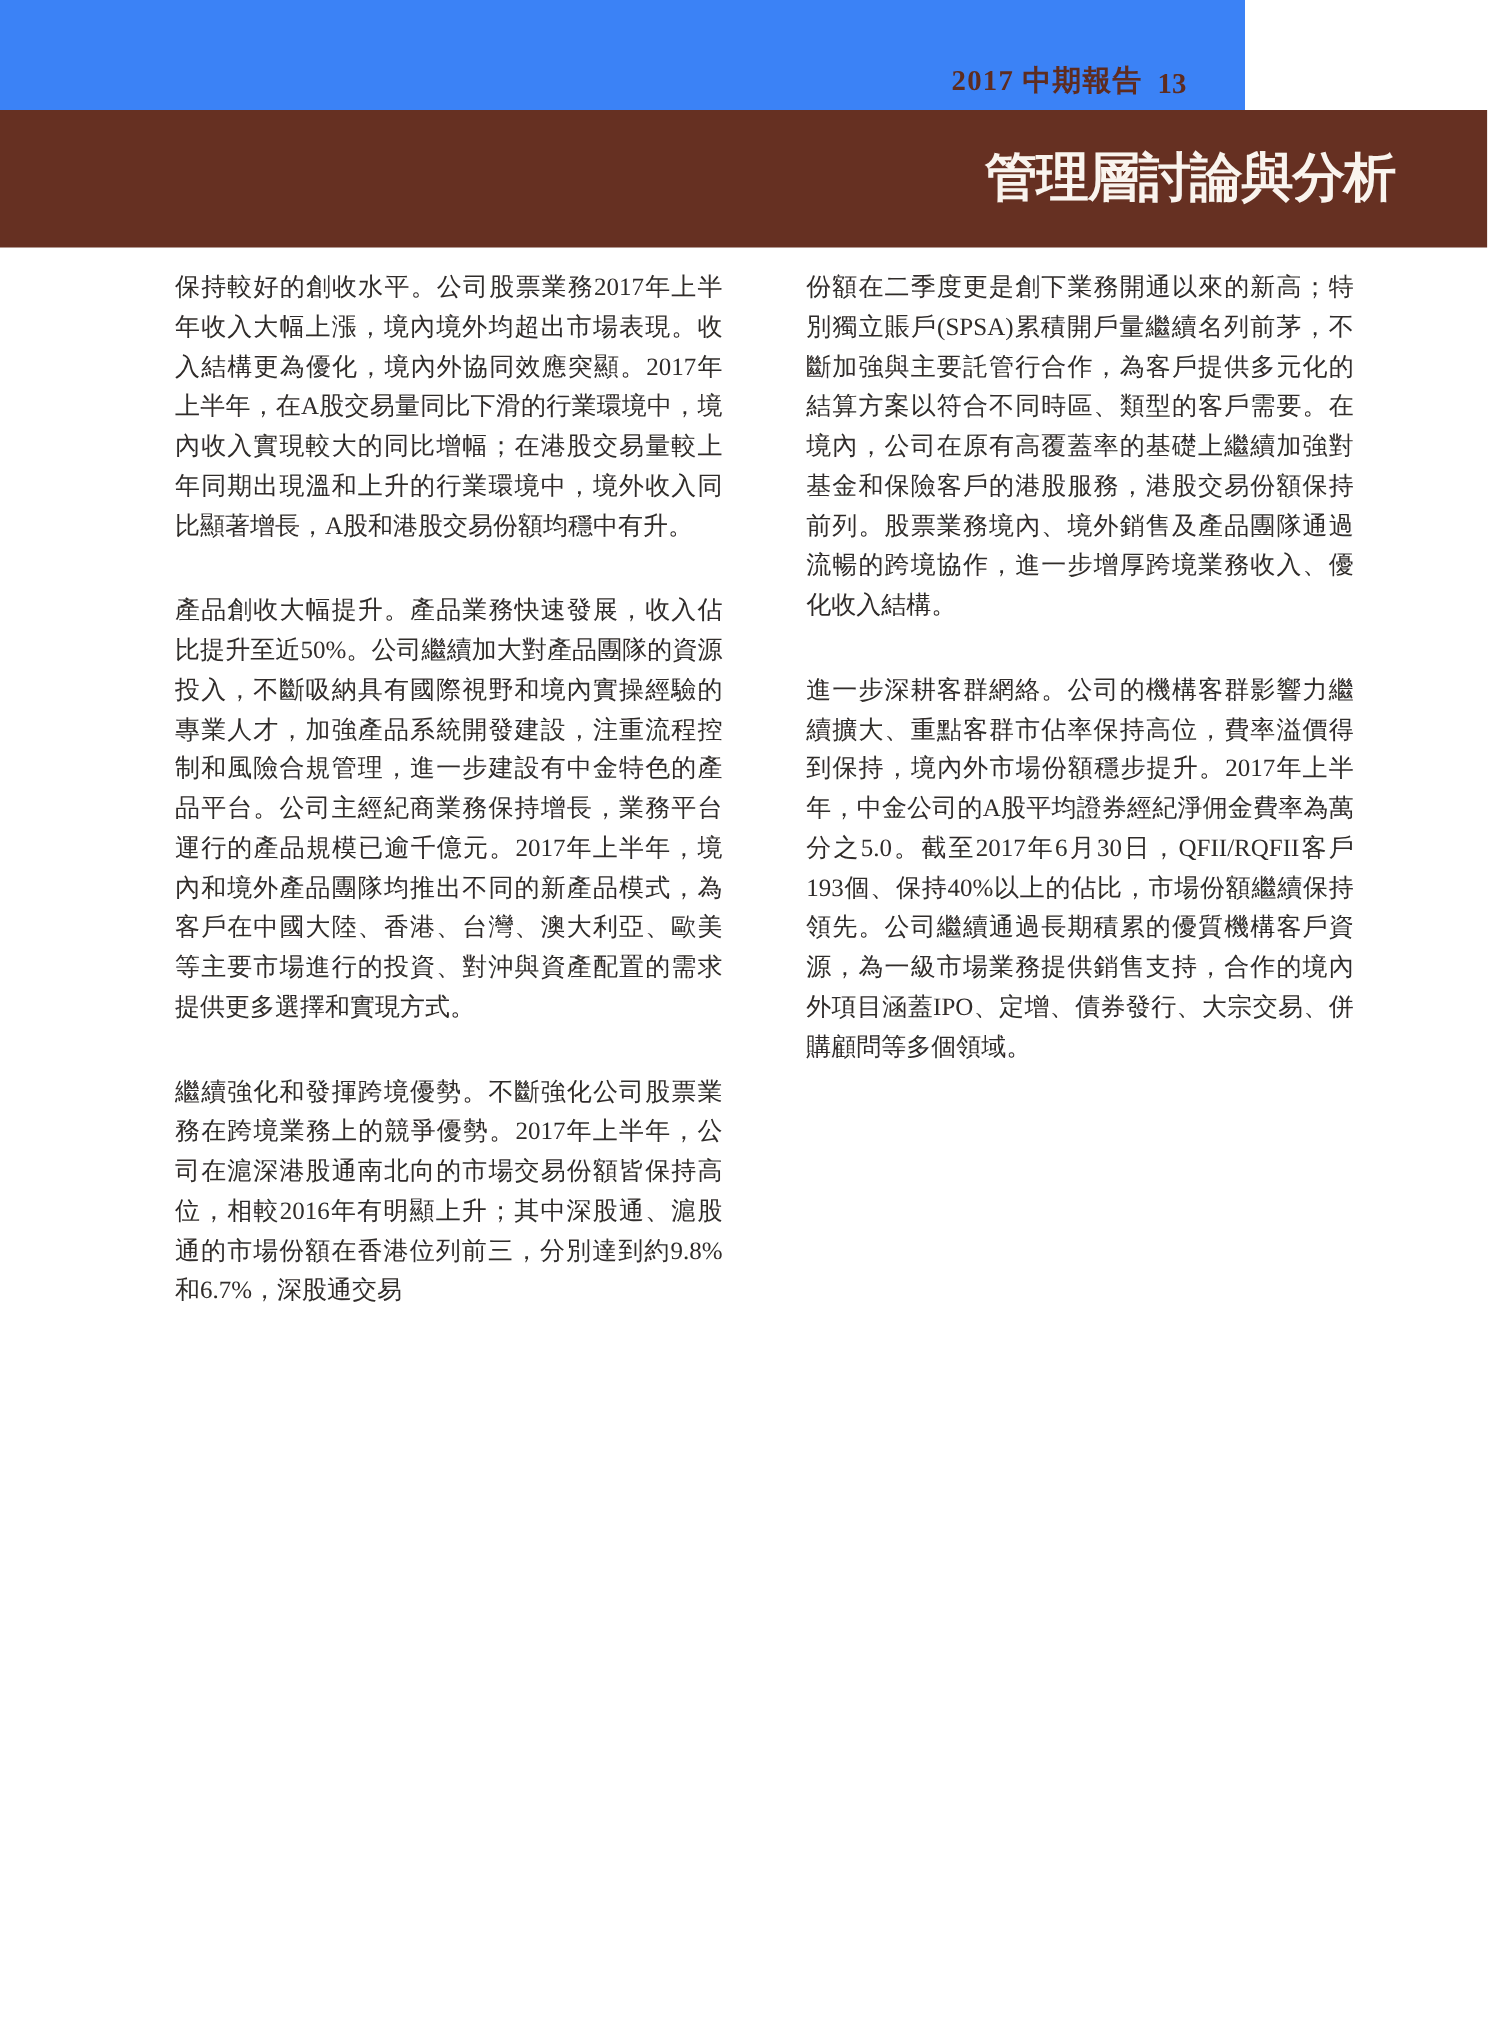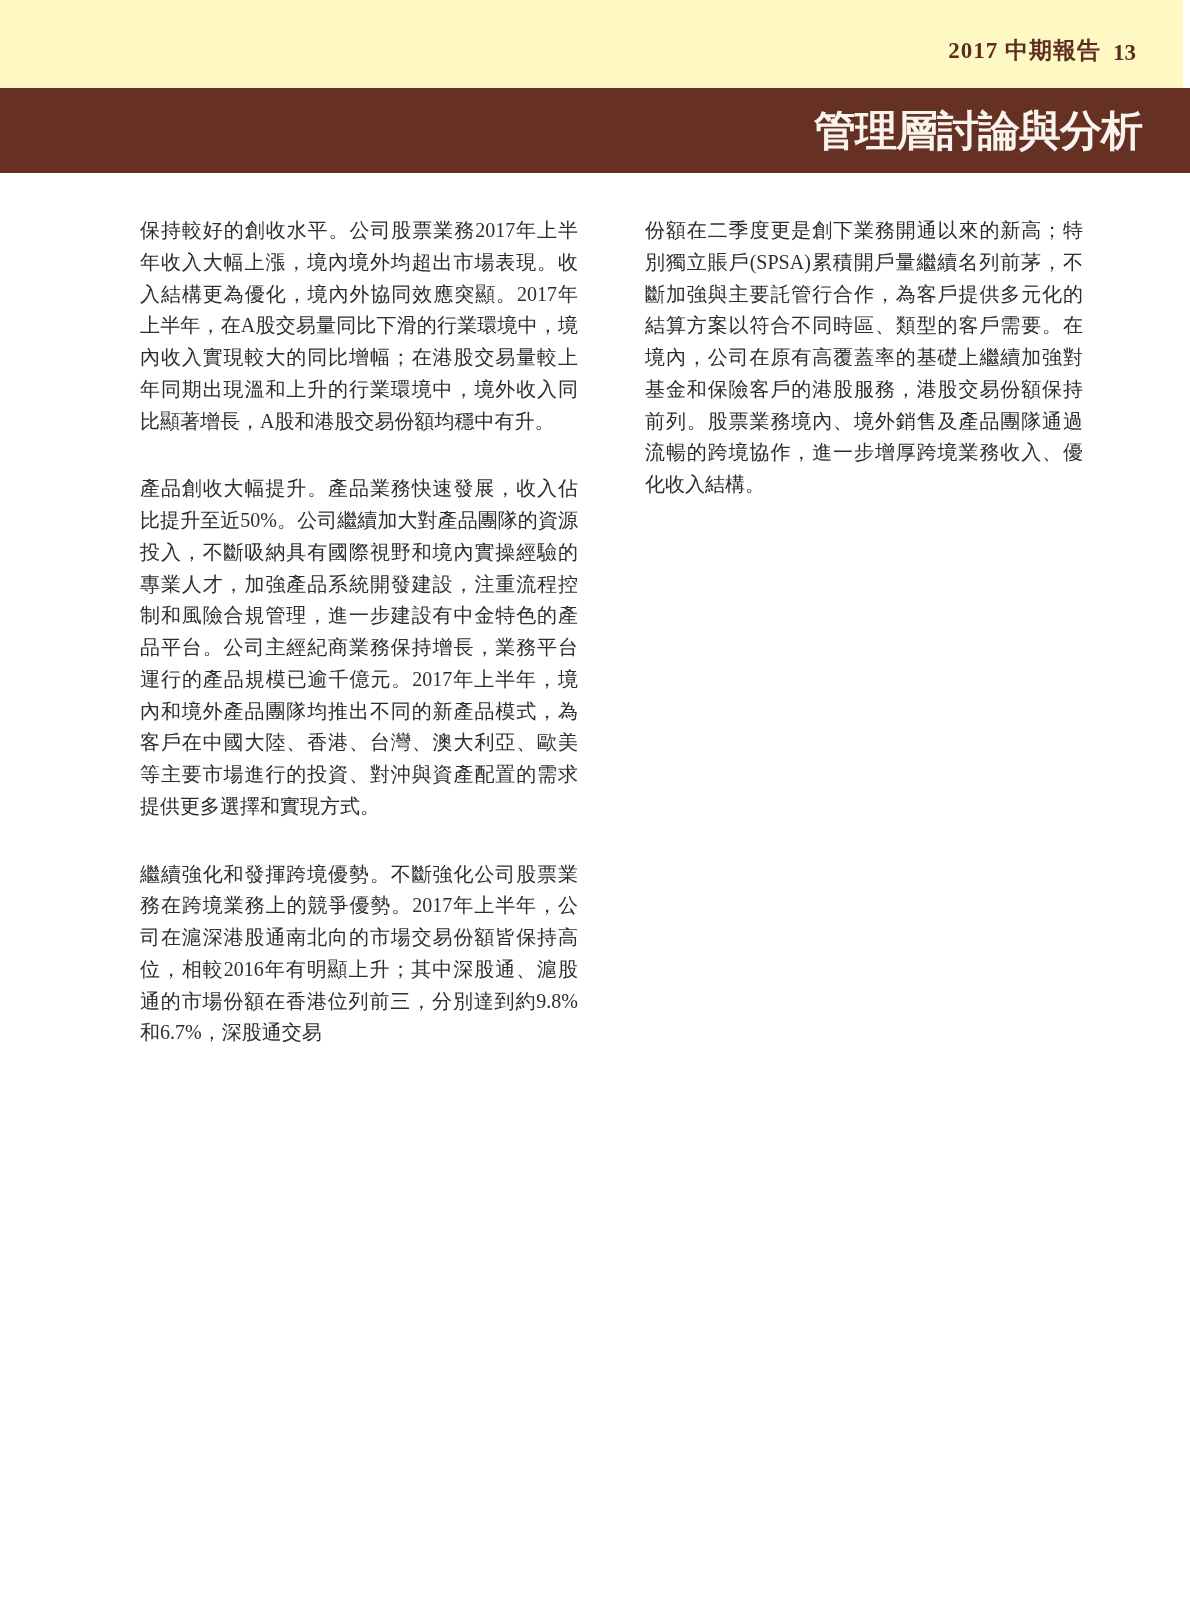--- a/index.html
+++ b/index.html
@@ -13,53 +13,53 @@
     height: 1615px;
     background: #ffffff;
     overflow: hidden;
     font-family: "Liberation Serif", "DejaVu Serif", serif;
   }
 
   
   .top-band {
     position: absolute;
     top: 0; left: 0;
-    width: 1183px;
+    width: 996px;
     height: 88px;
-    background: #fef9c3;
+    background: #3b82f6;
     display: flex;
     align-items: flex-end;
     justify-content: flex-end;
-    padding: 0 47px 22px 0;
+    padding: 0 47px 8px 0;
     box-sizing: border-box;
   }
   .top-band .report-title {
     font-size: 23px;
     font-weight: bold;
     color: #5e2c20;
     letter-spacing: 1px;
   }
   .top-band .page-number {
     font-size: 23px;
     font-weight: bold;
     color: #5e2c20;
     margin-left: 12px;
   }
 
   
   .section-banner {
     position: absolute;
     top: 88px; left: 0;
     width: 1190px;
-    height: 85px;
+    height: 110px;
     background: #663022;
     display: flex;
     align-items: center;
     justify-content: flex-end;
-    padding-right: 48px;
+    padding-right: 74px;
     box-sizing: border-box;
   }
   .section-banner .section-title {
     font-size: 42px;
     font-weight: bold;
     color: #f9f4ee;
     letter-spacing: -1px;
     line-height: 1;
   }
 
@@ -101,16 +101,17 @@
   </div>
 
   <div class="content">
     <div class="col">
       <p>保持較好的創收水平。公司股票業務2017年上半年收入大幅上漲，境內境外均超出市場表現。收入結構更為優化，境內外協同效應突顯。2017年上半年，在A股交易量同比下滑的行業環境中，境內收入實現較大的同比增幅；在港股交易量較上年同期出現溫和上升的行業環境中，境外收入同比顯著增長，A股和港股交易份額均穩中有升。</p>
       <p>產品創收大幅提升。產品業務快速發展，收入佔比提升至近50%。公司繼續加大對產品團隊的資源投入，不斷吸納具有國際視野和境內實操經驗的專業人才，加強產品系統開發建設，注重流程控制和風險合規管理，進一步建設有中金特色的產品平台。公司主經紀商業務保持增長，業務平台運行的產品規模已逾千億元。2017年上半年，境內和境外產品團隊均推出不同的新產品模式，為客戶在中國大陸、香港、台灣、澳大利亞、歐美等主要市場進行的投資、對沖與資產配置的需求提供更多選擇和實現方式。</p>
       <p>繼續強化和發揮跨境優勢。不斷強化公司股票業務在跨境業務上的競爭優勢。2017年上半年，公司在滬深港股通南北向的市場交易份額皆保持高位，相較2016年有明顯上升；其中深股通、滬股通的市場份額在香港位列前三，分別達到約9.8%和6.7%，深股通交易</p>
     </div>
     <div class="col">
       <p>份額在二季度更是創下業務開通以來的新高；特別獨立賬戶(SPSA)累積開戶量繼續名列前茅，不斷加強與主要託管行合作，為客戶提供多元化的結算方案以符合不同時區、類型的客戶需要。在境內，公司在原有高覆蓋率的基礎上繼續加強對基金和保險客戶的港股服務，港股交易份額保持前列。股票業務境內、境外銷售及產品團隊通過流暢的跨境協作，進一步增厚跨境業務收入、優化收入結構。</p>
+      <p>進一步深耕客群網絡。公司的機構客群影響力繼續擴大、重點客群市佔率保持高位，費率溢價得到保持，境內外市場份額穩步提升。2017年上半年，中金公司的A股平均證券經紀淨佣金費率為萬分之5.0。截至2017年6月30日，QFII/RQFII客戶193個、保持40%以上的佔比，市場份額繼續保持領先。公司繼續通過長期積累的優質機構客戶資源，為一級市場業務提供銷售支持，合作的境內外項目涵蓋IPO、定增、債券發行、大宗交易、併購顧問等多個領域。</p>
     </div>
   </div>
 
 </div>
 
 </body></html>

